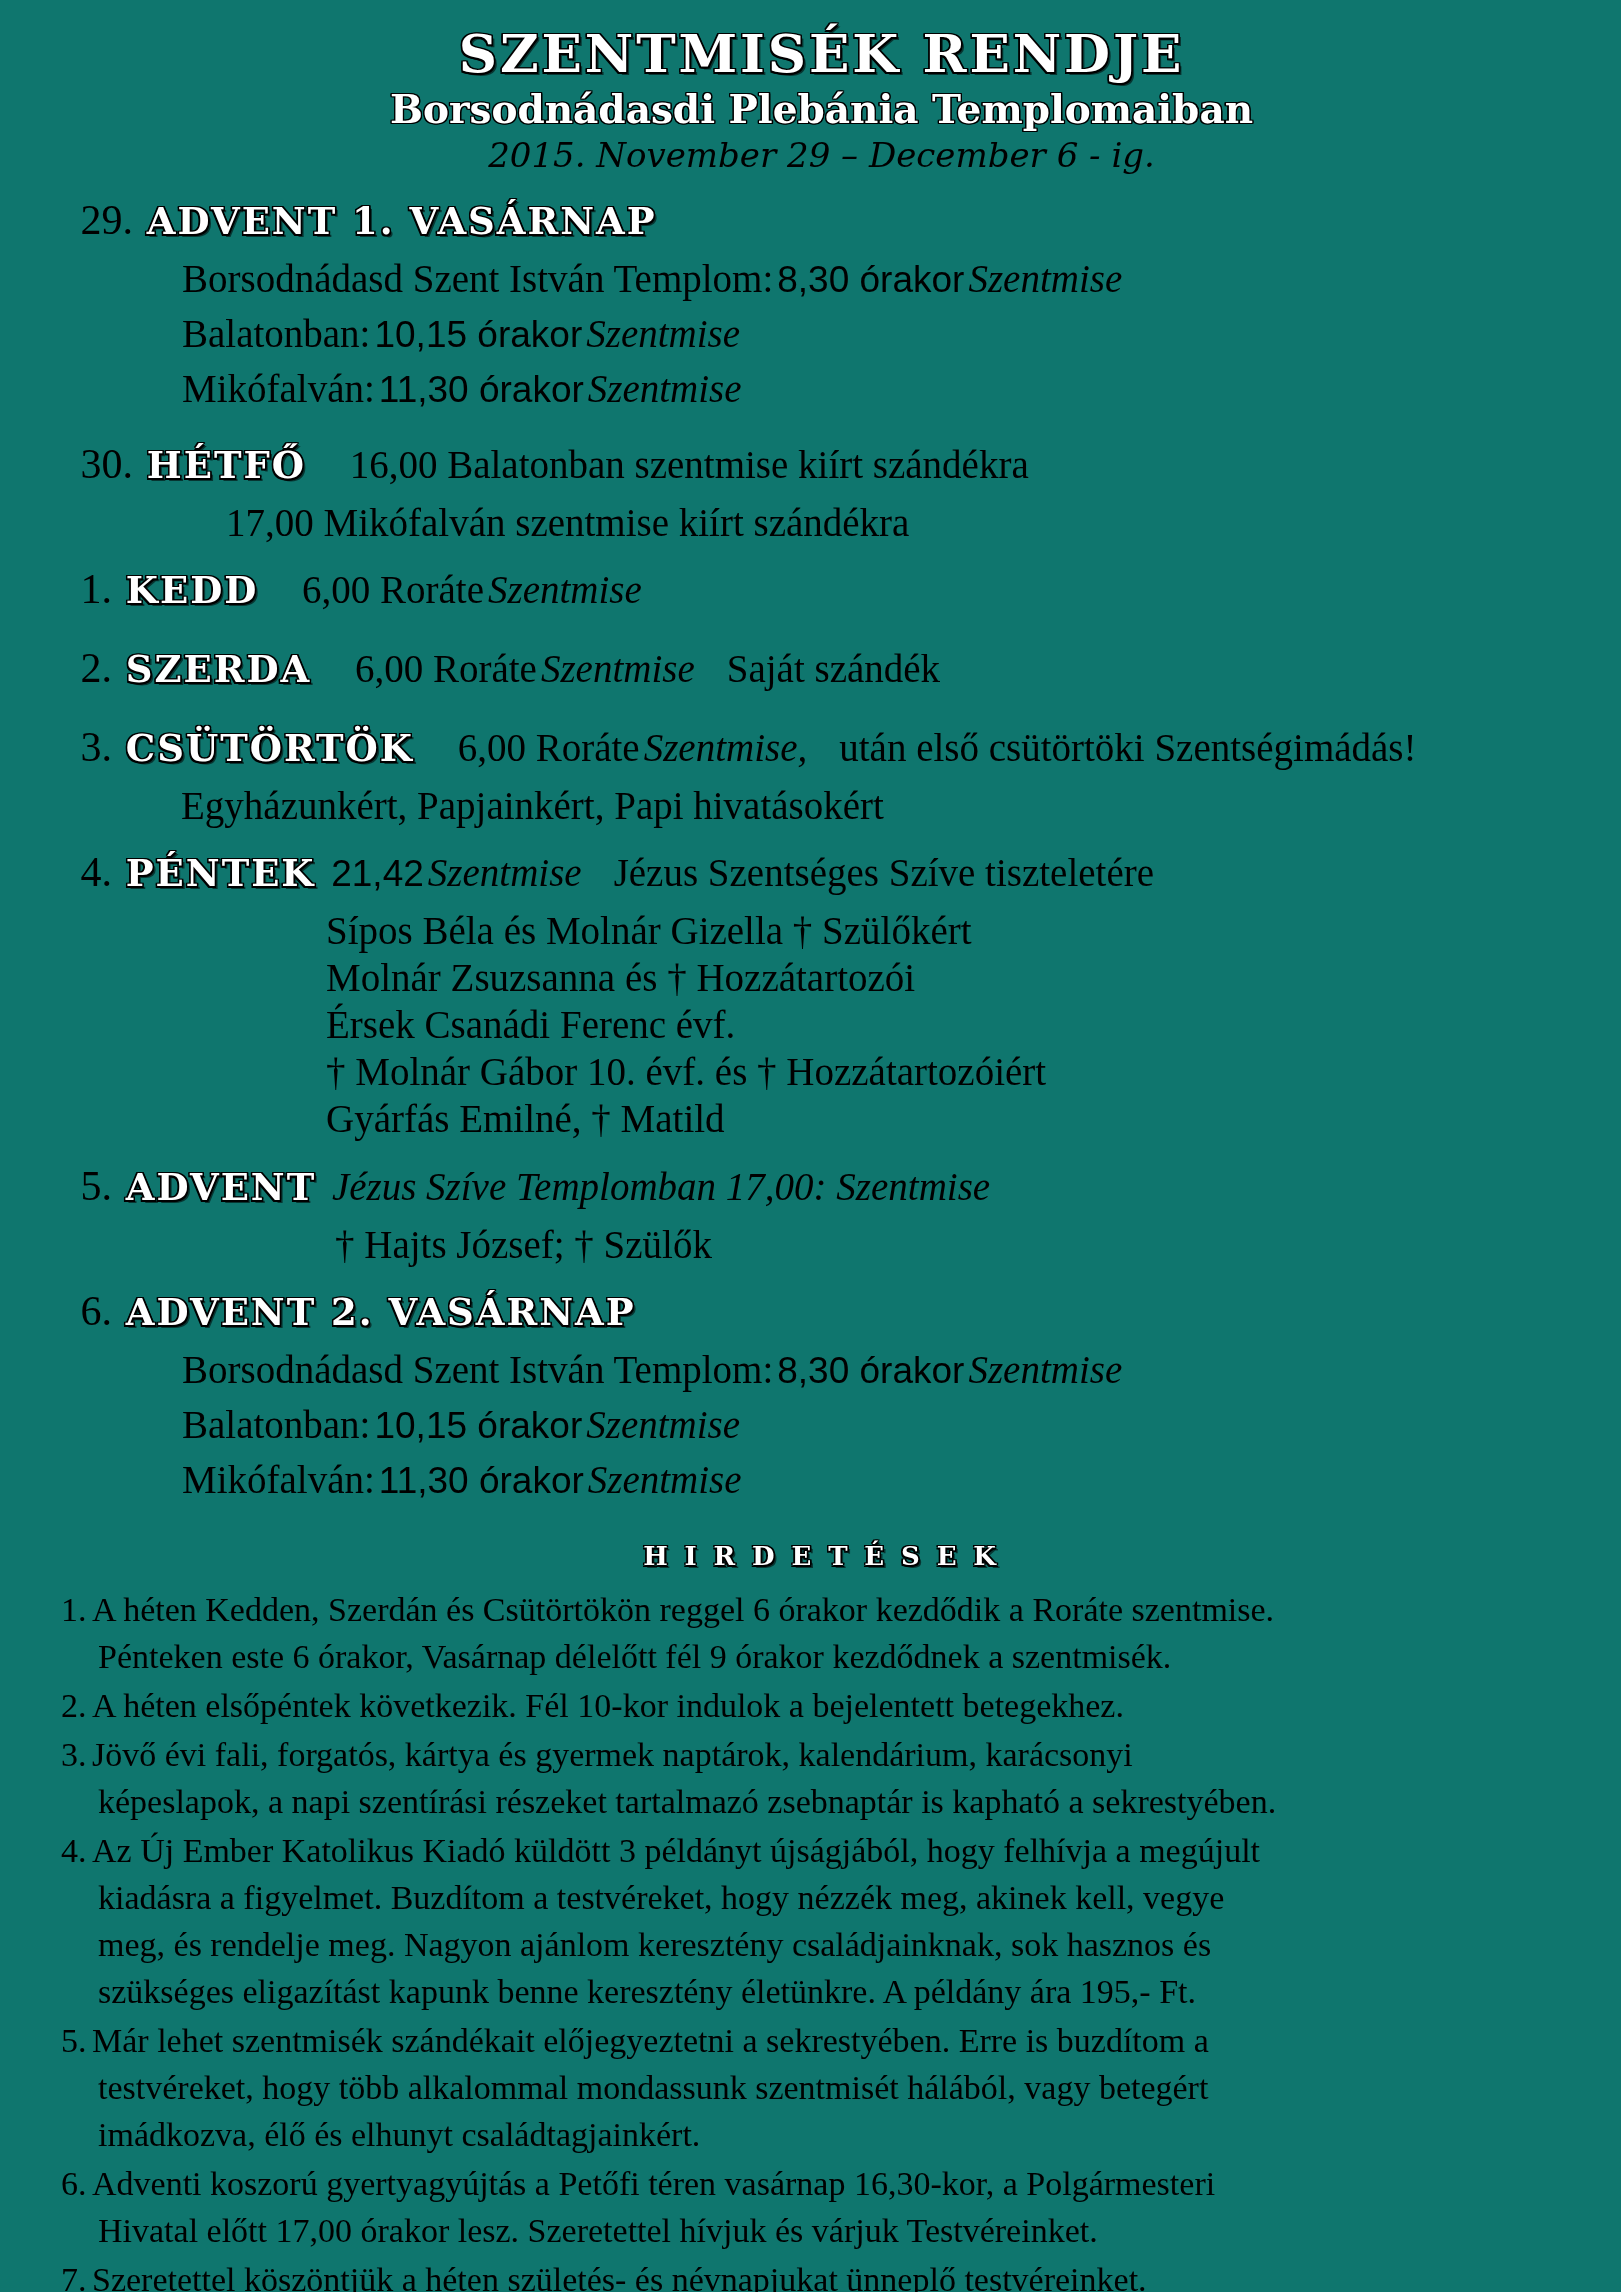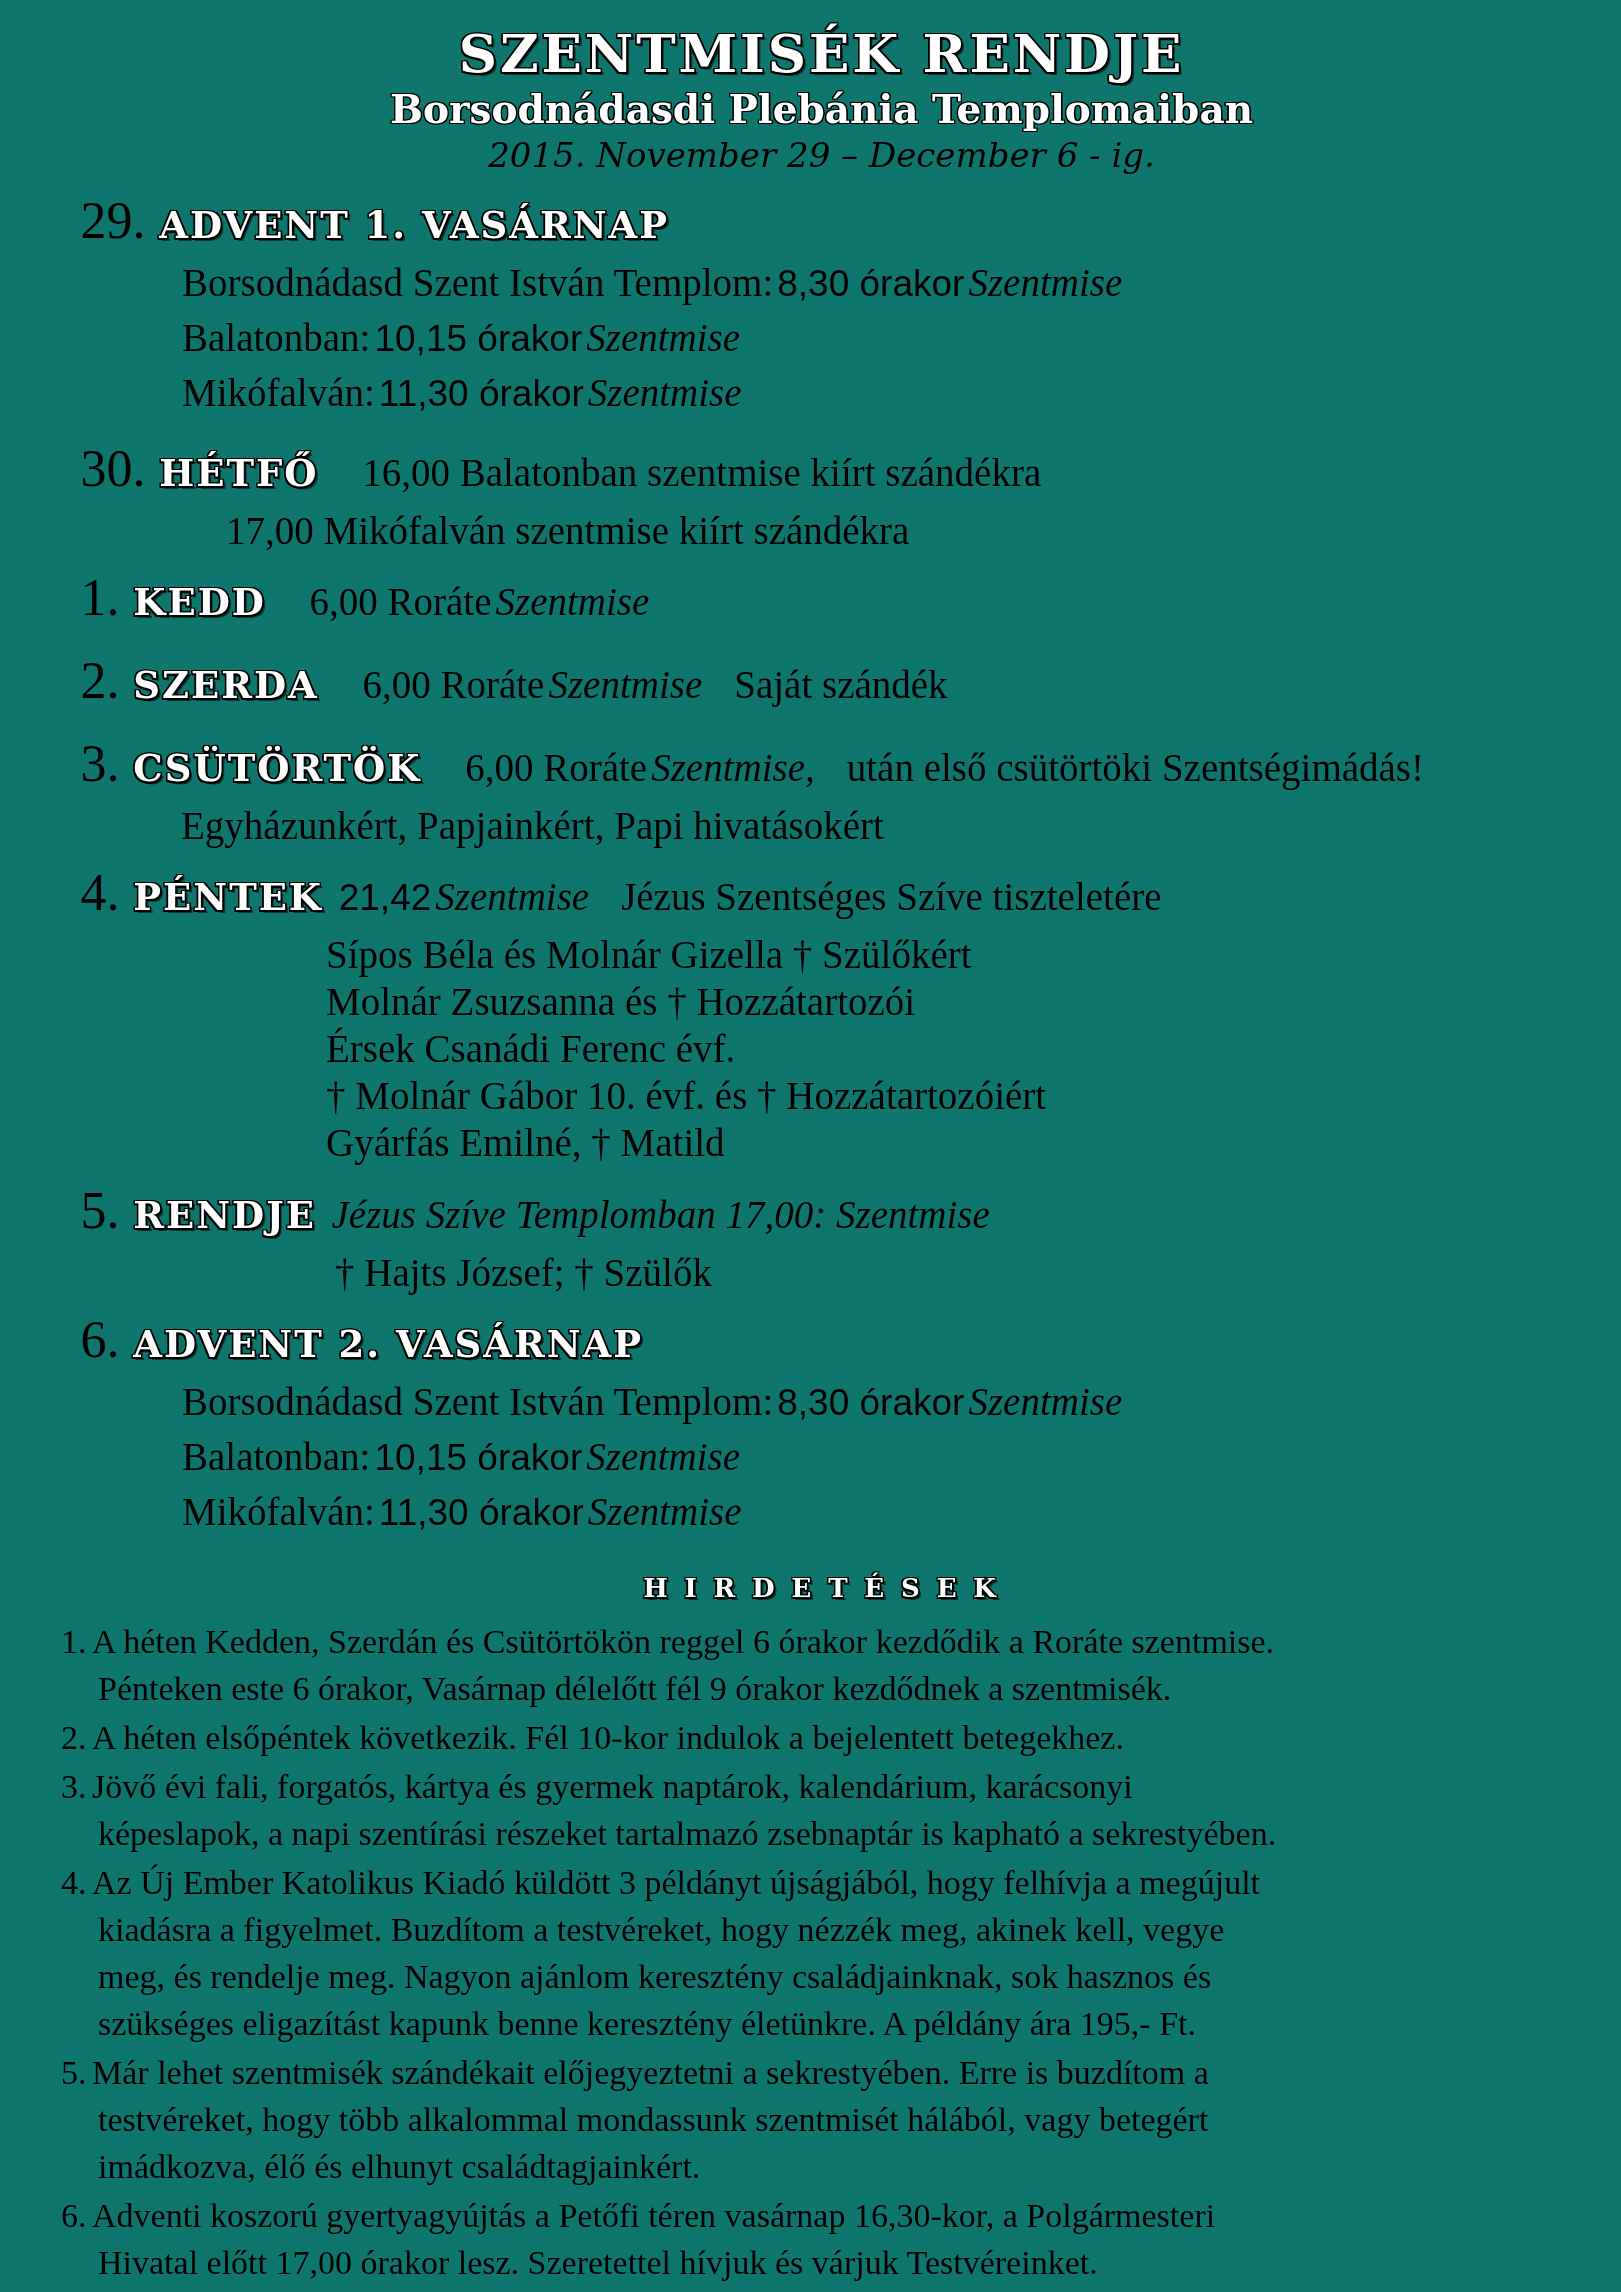--- a/index.html
+++ b/index.html
@@ -21,21 +21,21 @@
   .title{font-size:53px;letter-spacing:2.9px;line-height:63px;}
   .subtitle{
     font-family:"DejaVu Serif", serif;font-weight:bold;font-size:39px;line-height:49px;color:#fff;
     text-shadow:-1.3px -1.3px 0 #000,0 -1.3px 0 #000,1.3px -1.3px 0 #000,-1.3px 0 0 #000,
       1.3px 0 0 #000,-1.3px 1.3px 0 #000,0 1.3px 0 #000,1.3px 1.3px 0 #000;
   }
   .daterange{font-family:"DejaVu Serif", serif;font-style:italic;font-size:34px;line-height:43px;}
   .schedule{margin-top:5.9px;}
   .day{margin-top:17.6px;}
   .day-head{margin-left:19.6px;line-height:53px;white-space:nowrap;}
-  .num{font-size:52px;margin-right:13.7px;text-align:center;}
+  .num{font-size:42px;margin-right:13.7px;text-align:center;}
   .dayname{font-size:37px;letter-spacing:2px;margin-right:15.7px;}
   .serif{font-size:39px;margin-left:28px;}
   .it{font-size:39px;font-style:italic;}
   .sans{font-family:"Liberation Sans", sans-serif;font-size:37px;}
   .mass-lines{margin-left:93px;}
   .mass-line{line-height:47px;white-space:nowrap;}
   .sub-line{line-height:47px;white-space:nowrap;font-size:39px;}
   .mon-indent{margin-left:165px;}
   .thu-indent{margin-left:120px;}
   .fri-indent{margin-left:265px;}
@@ -124,21 +124,21 @@
         <div class="sub-line">Sípos Béla és Molnár Gizella † Szülőkért</div>
         <div class="sub-line">Molnár Zsuzsanna és † Hozzátartozói</div>
         <div class="sub-line">Érsek Csanádi Ferenc évf.</div>
         <div class="sub-line">† Molnár Gábor 10. évf. és † Hozzátartozóiért</div>
         <div class="sub-line">Gyárfás Emilné, † Matild</div>
       </div>
     </div>
 
     <div class="day">
       <div class="day-head">
-        <span class="num">5.</span><span class="dayname fancy">RENDJE</span><span class="it">Jézus Szíve Templomban 17,00: Szentmise</span>
+        <span class="num">5.</span><span class="dayname fancy">ADVENT</span><span class="it">Jézus Szíve Templomban 17,00: Szentmise</span>
       </div>
       <div class="sub-line sat-indent">† Hajts József;  † Szülők</div>
     </div>
 
     <div class="day">
       <div class="day-head">
         <span class="num">6.</span><span class="dayname fancy">ADVENT 2. VASÁRNAP</span>
       </div>
       <div class="mass-lines">
         <div class="mass-line">

